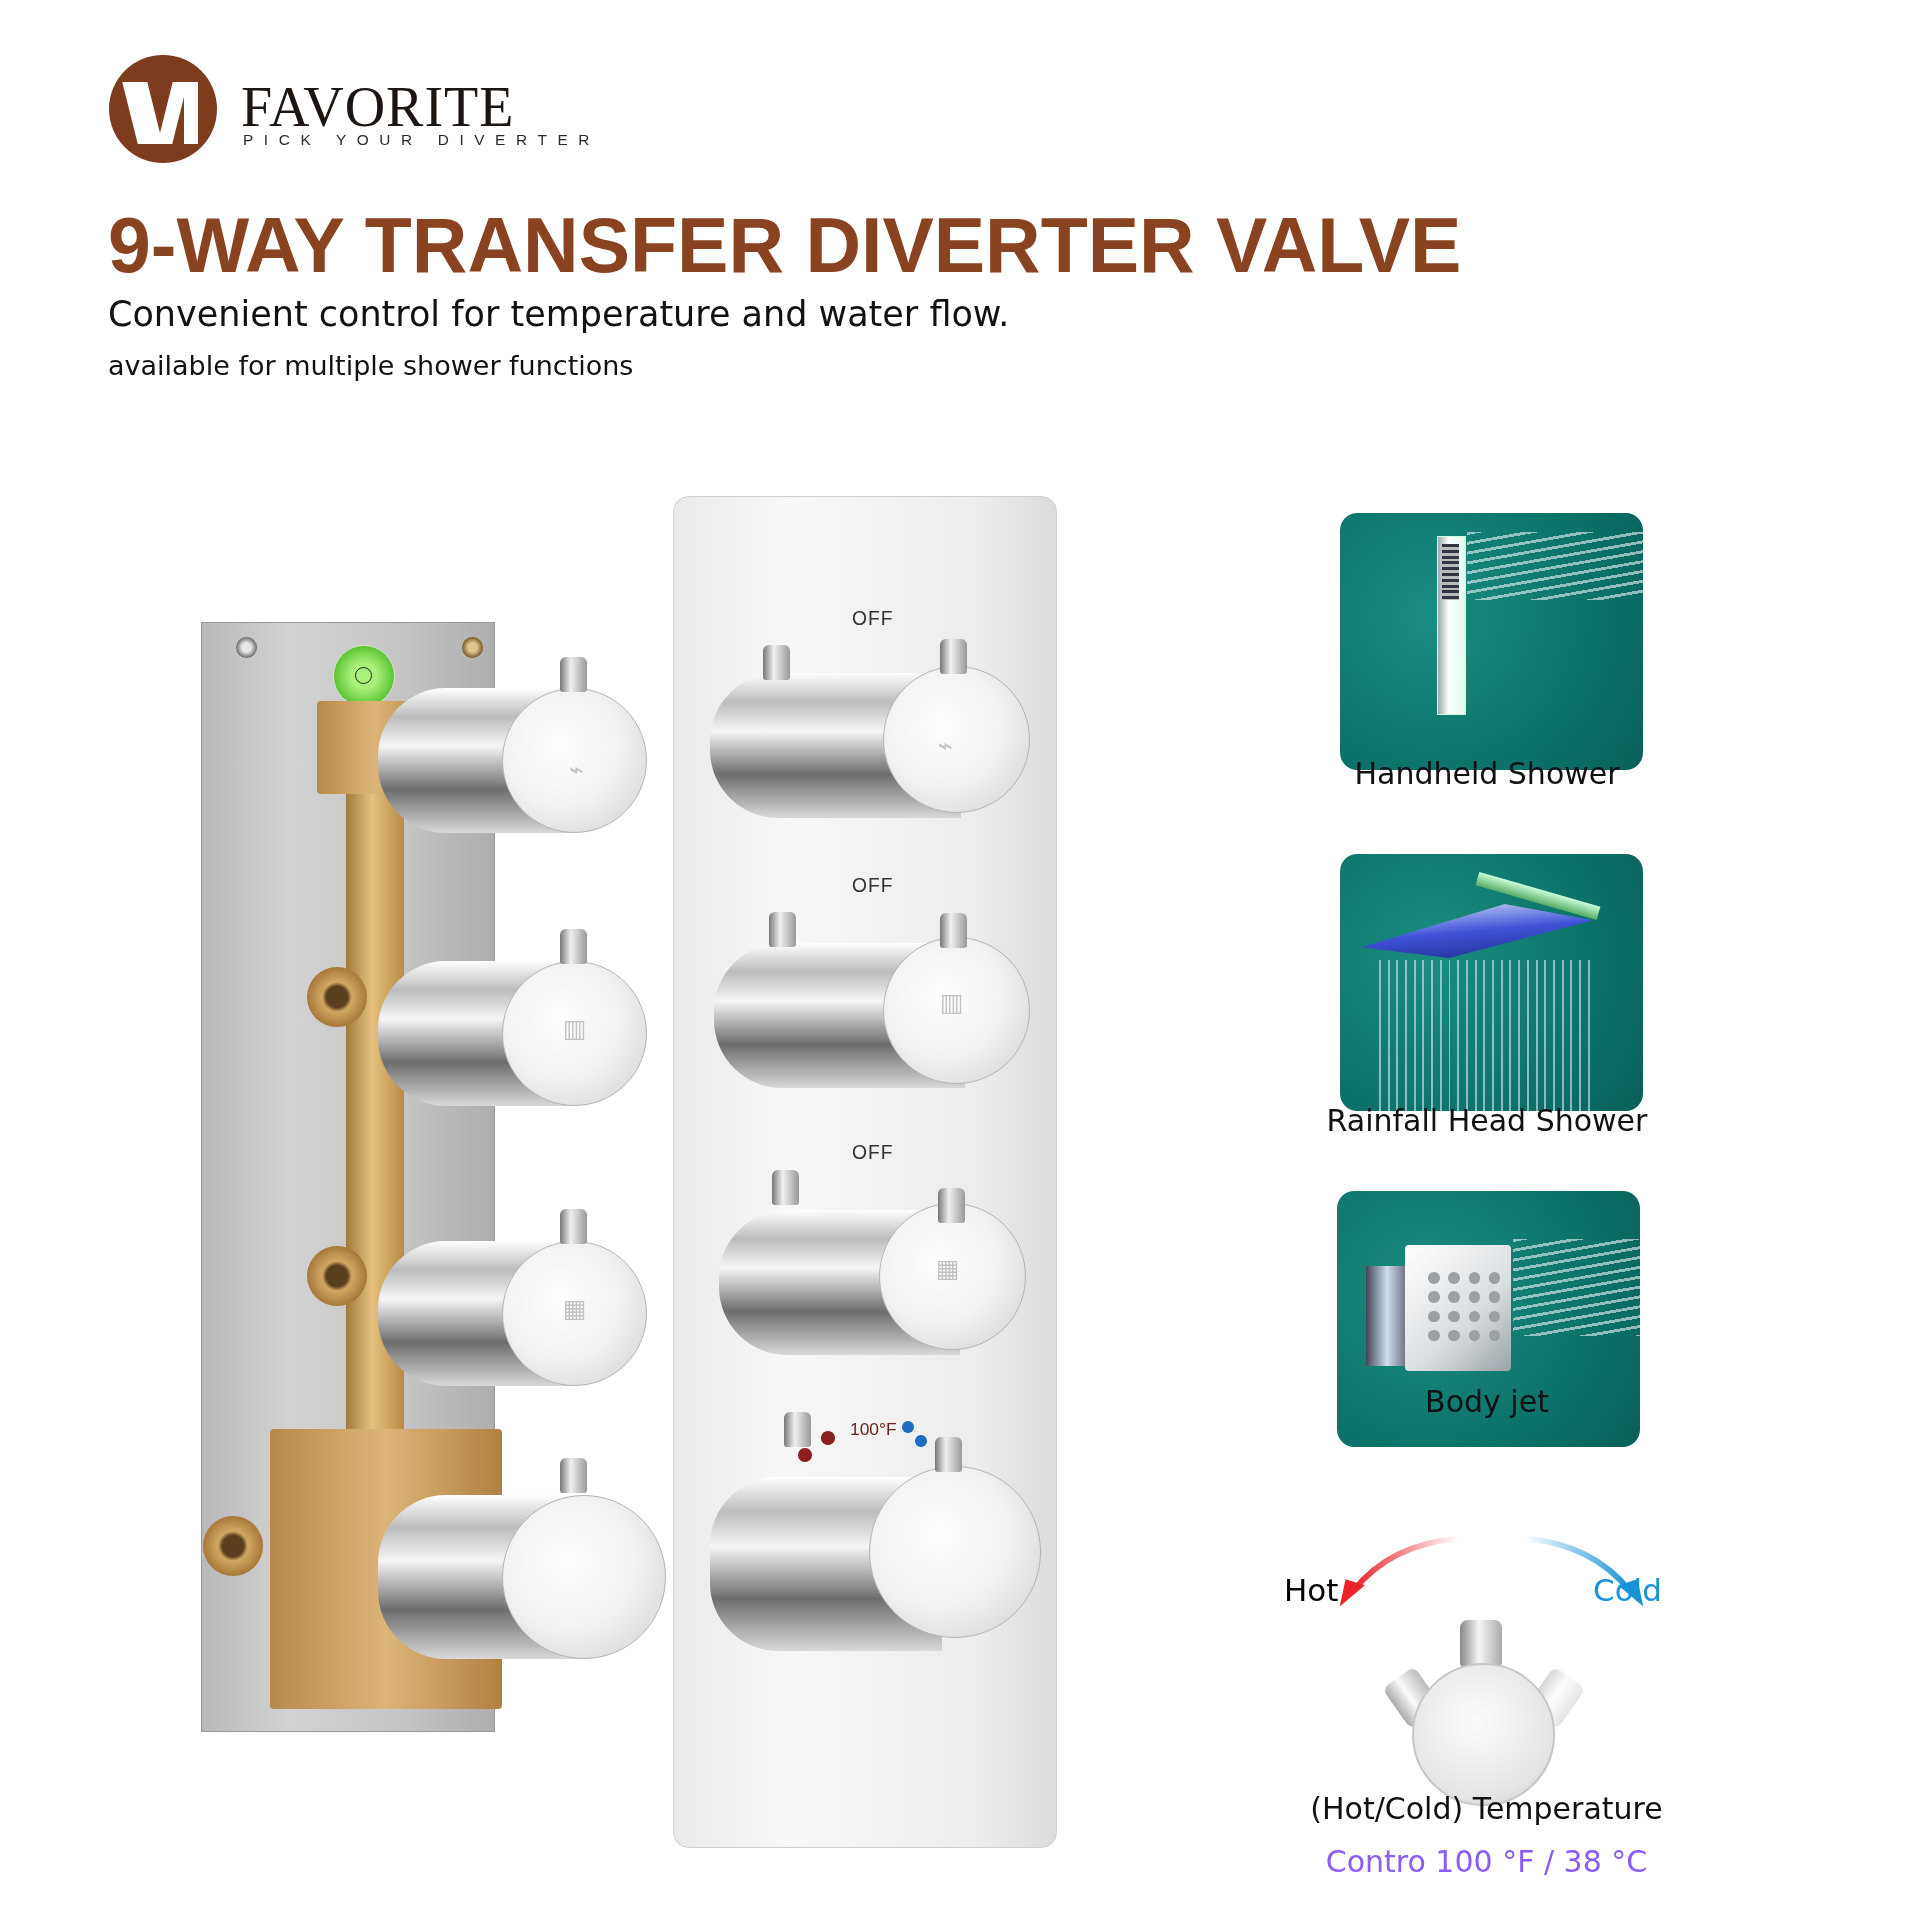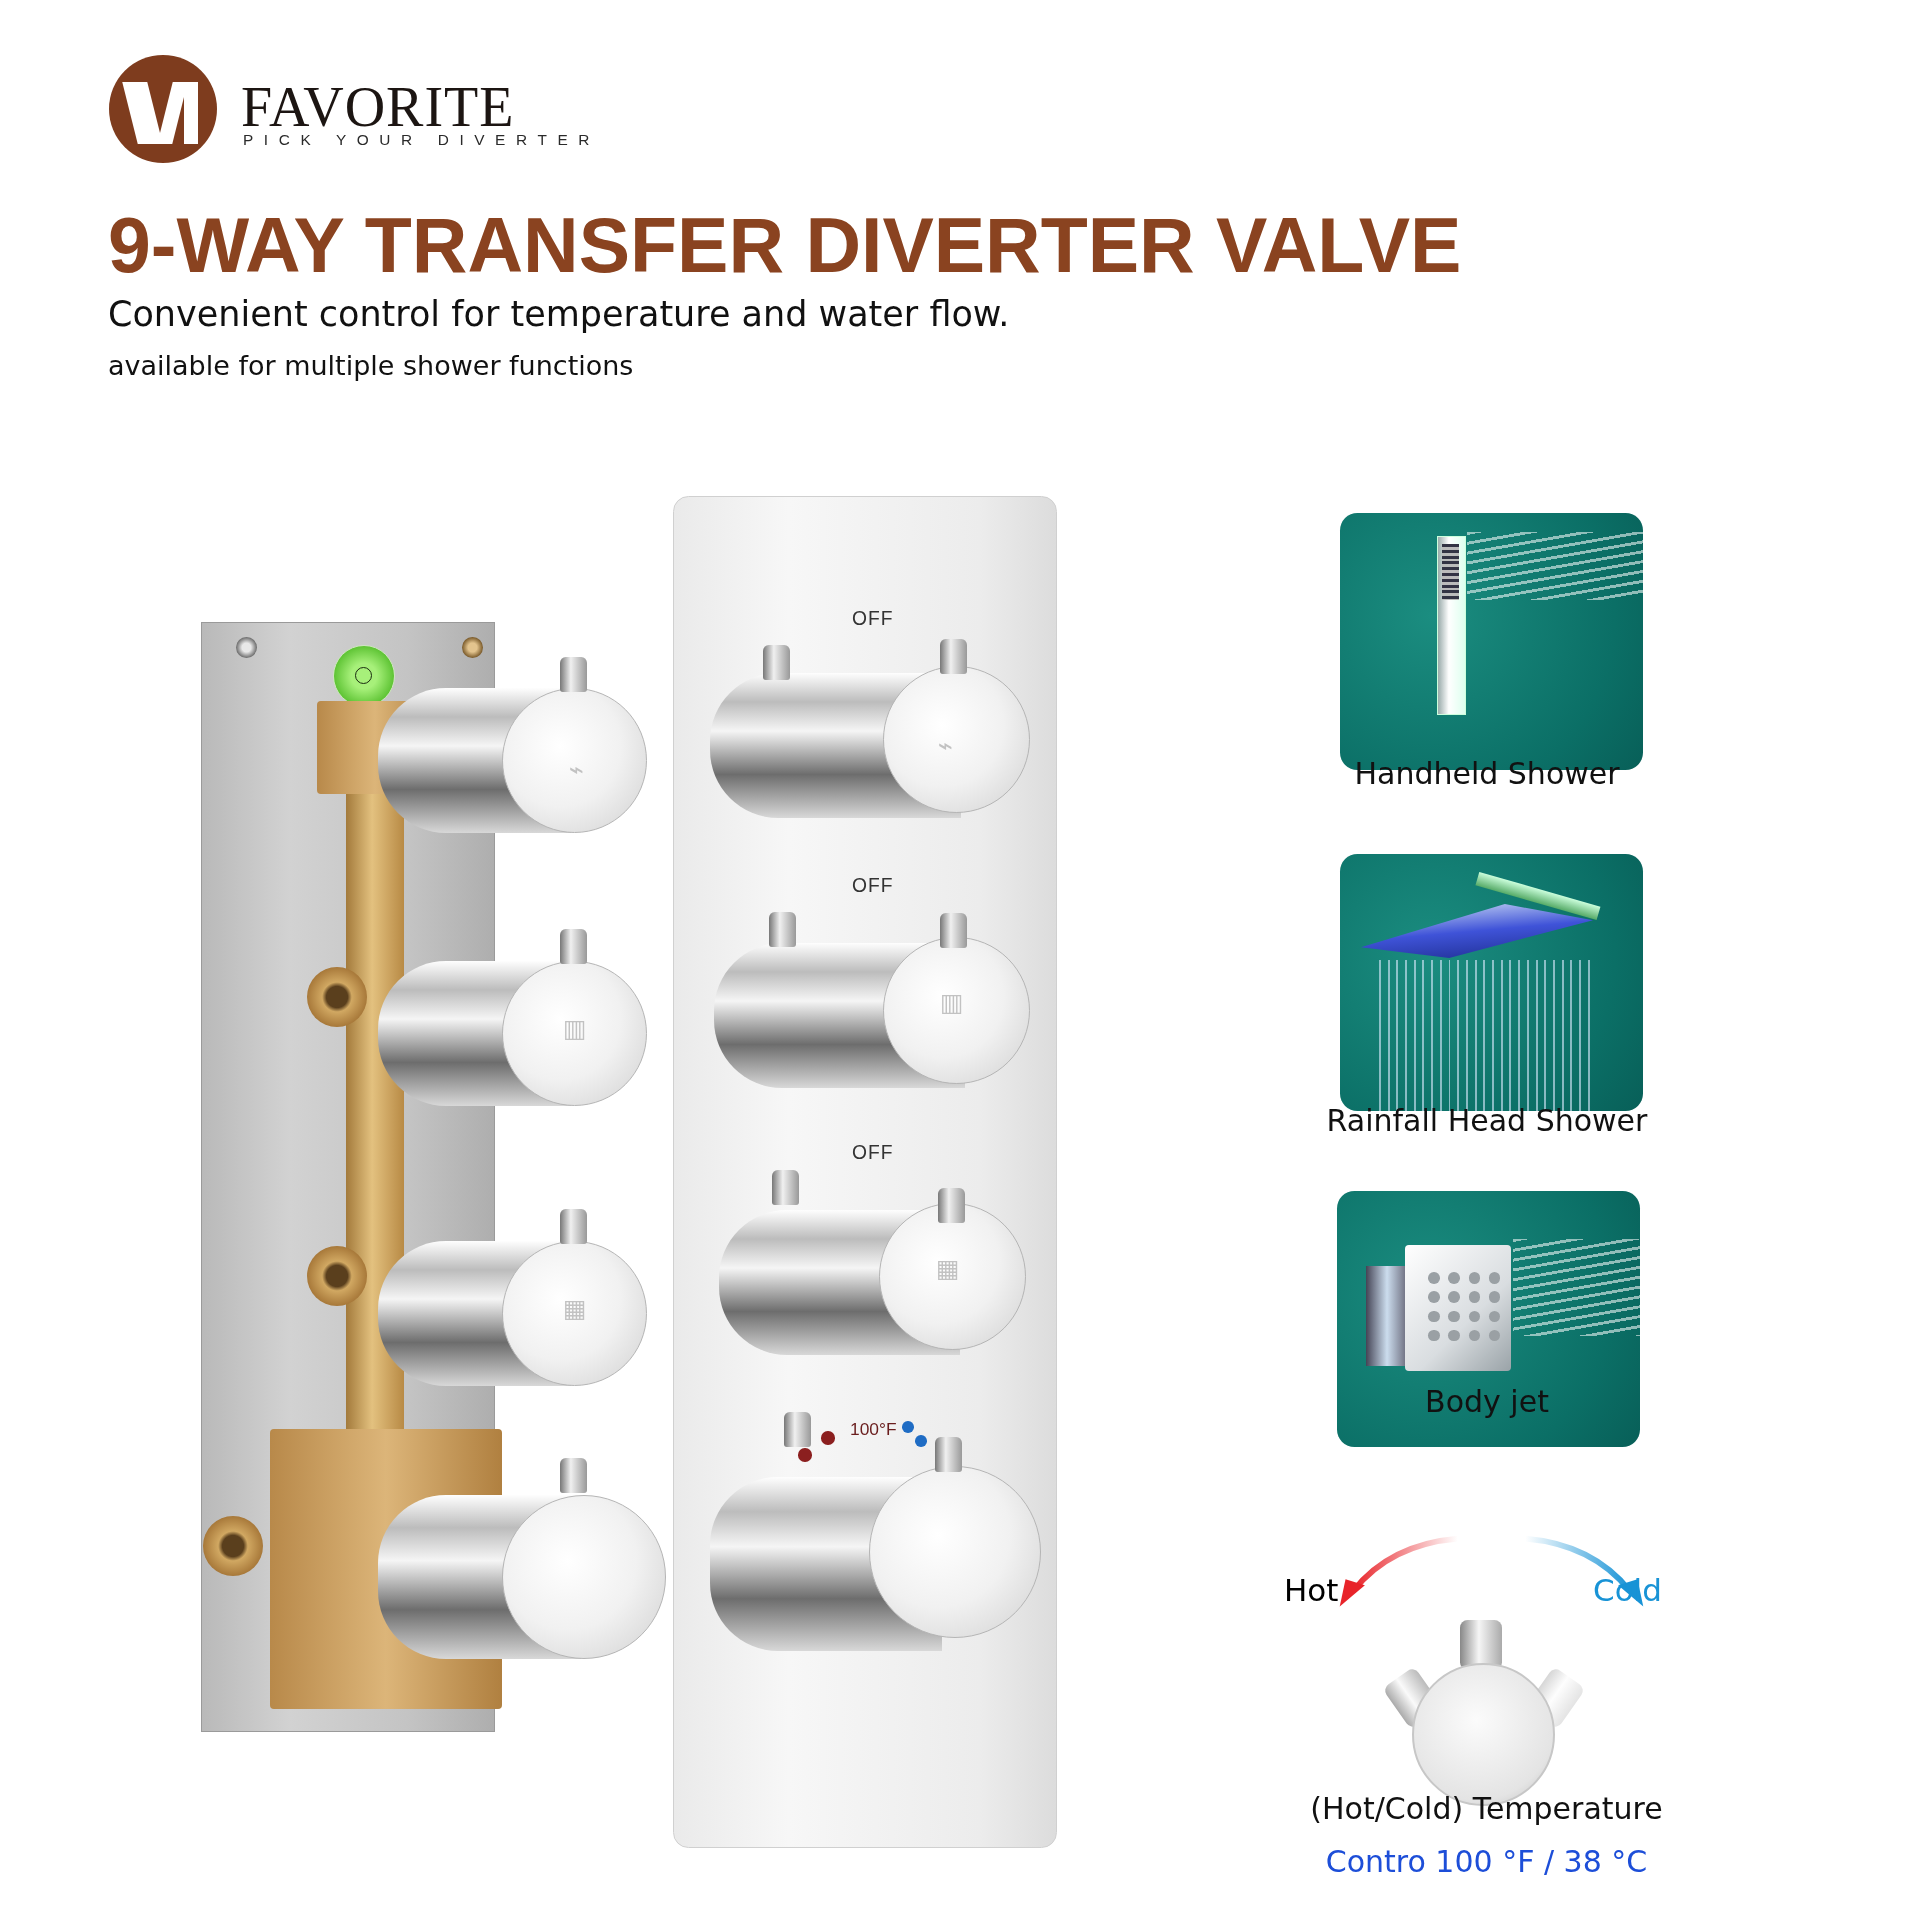--- a/index.html
+++ b/index.html
@@ -58,21 +58,21 @@
   
   .temp-label-hot { position: absolute; left: 1284px; top: 1572px; font-family: "DejaVu Sans", sans-serif; font-size: 31px; color: #000000; }
   .temp-label-cold { position: absolute; left: 1593px; top: 1572px; font-family: "DejaVu Sans", sans-serif; font-size: 31px; color: #1893d6; }
   .arc-svg { position: absolute; left: 1332px; top: 1531px; }
   .temp-knob { position: absolute; left: 1383px; top: 1605px; width: 174px; height: 183px; }
   .temp-face { position: absolute; left: 29px; top: 58px; width: 143px; height: 143px; border-radius: 50%; background: radial-gradient(circle at 45% 40%,#fbfbfb,#e4e4e4 70%,#b8b8b8); border: 2.9px solid #c7c7c7; }
   .temp-top { position: absolute; left: 77px; top: 15.4px; width: 42px; height: 50px; border-radius: 7.7px; background: linear-gradient(90deg,#888,#f6f6f6 45%,#aaa); }
   .temp-side-l { position: absolute; left: 9.7px; top: 68px; width: 39px; height: 50px; border-radius: 7.7px; background: linear-gradient(90deg,#aaa,#fafafa 45%,#bbb); transform: rotate(-35deg); }
   .temp-side-r { position: absolute; left: 153px; top: 68px; width: 39px; height: 50px; border-radius: 7.7px; background: linear-gradient(90deg,#ccc,#fdfdfd 45%,#ddd); transform: rotate(35deg); opacity: .8; }
   .temp-caption1 { position: absolute; left: 1255px; width: 463px; top: 1791px; text-align: center; font-family: "DejaVu Sans", sans-serif; font-size: 30px; color: #111; }
-  .temp-caption2 { position: absolute; left: 1255px; width: 463px; top: 1844px; text-align: center; font-family: "DejaVu Sans", sans-serif; font-size: 30px; color: #1d4ed8; }
+  .temp-caption2 { position: absolute; left: 1255px; width: 463px; top: 1844px; text-align: center; font-family: "DejaVu Sans", sans-serif; font-size: 30px; color: #8b5cf6; }
 </style>
 </head>
 <body>
 
 <div class="logo">
   <div class="m1"></div>
   <div class="m2"></div>
   <div class="m3"></div>
 </div>
 <div class="brand-name">FAVORITE</div>

